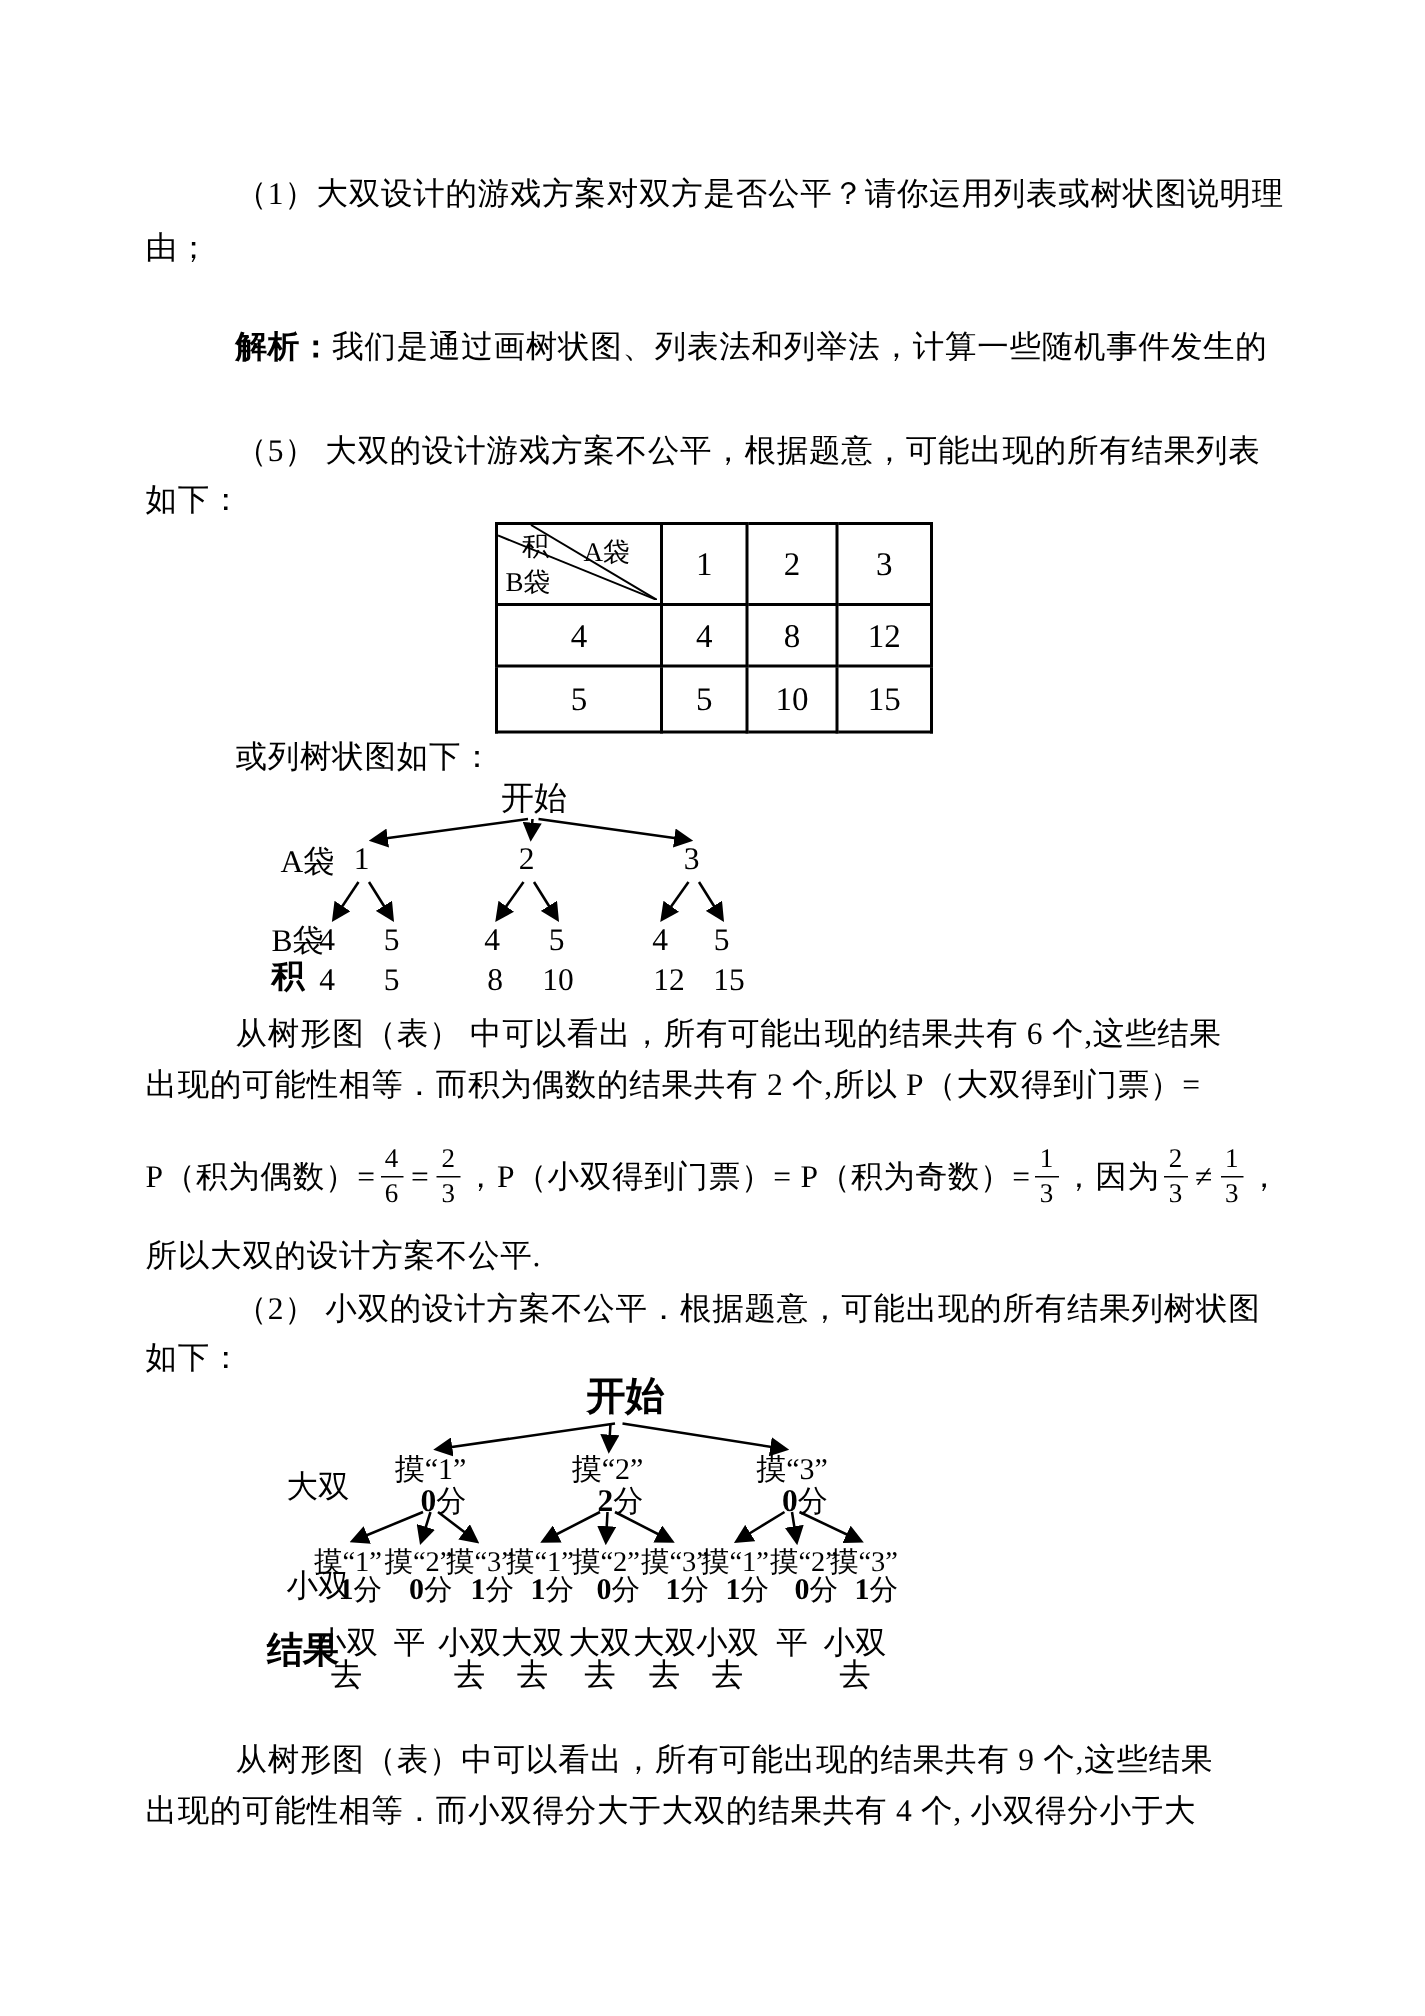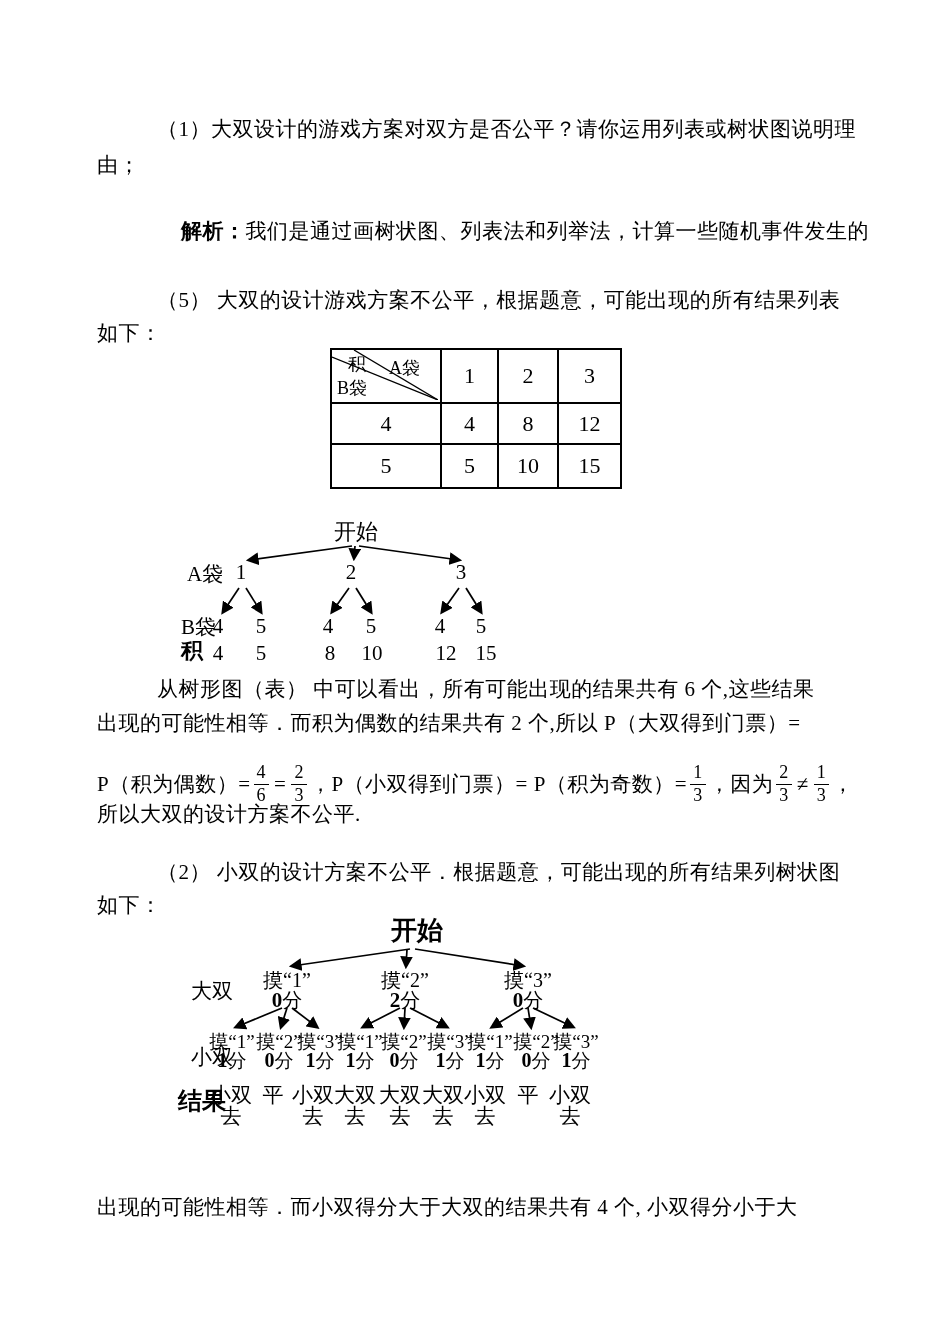--- a/index.html
+++ b/index.html
@@ -8,21 +8,21 @@
     position:relative; width:950px; height:1344px; background:#ffffff;
     font-family:"Liberation Serif","DejaVu Serif",serif; color:#000;
     overflow:hidden;
   }
   .ln {
     position:absolute; left:97px; width:760px;
     font-size:21px; line-height:30px; white-space:nowrap;
     letter-spacing:0.5px;
   }
   .ln.indent { padding-left:60px; }
-  .ln b { font-weight:bold;margin-left:24px; }
+  .ln b { font-weight:bold; }
   svg.arrows { position:absolute; left:0; top:0; pointer-events:none; }
 
   
   .prod-table { position:absolute; left:330px; top:348px; border-collapse:collapse; }
   .prod-table td {
     border:2px solid #000; text-align:center; vertical-align:middle;
     font-size:22px; padding:0;
   }
   .prod-table td.hd { width:110px; height:54px; position:relative; }
   .prod-table td.c1 { width:57px; }
@@ -36,21 +36,21 @@
   .diag-bottom { left:5px;  top:29px; }
   .hd svg { position:absolute; left:0; top:0; }
 
   
   .tn { position:absolute; transform:translateX(-50%); font-size:21px; line-height:22px; white-space:nowrap; text-align:center; }
   .tl { position:absolute; font-size:21px; line-height:22px; white-space:nowrap; }
   .t1-root { font-size:22px; }
   .t1-prod { font-weight:bold; font-size:22px; }
   .t2-root { font-size:26px; font-weight:bold; }
   .t2-node { font-size:20px; line-height:20px; }
-  .t2-node .score, .t2-leaf .score { display:block; }
+  .t2-node .score, .t2-leaf .score { display:block;text-align:right; }
   .t2-node .score b { font-size:21px; }
   .t2-leaf { font-size:19px; line-height:19px; }
   .t2-leaf .score b { font-size:20px; }
   .t2-result-label { font-weight:bold; font-size:24px;text-align:right; }
   .t2-res { font-size:21px; line-height:21px; }
   .t2-res .go { display:block; }
 
   
   .formula {
     position:absolute; left:97px; top:755px; width:800px; height:58px;
@@ -97,20 +97,21 @@
     </tr>
     <tr class="r3">
       <td>5</td>
       <td>5</td>
       <td>10</td>
       <td>15</td>
     </tr>
   </tbody>
     </table>
 
+  <div class="ln indent" style="top:489px">或列树状图如下：</div>
 
   <svg class="arrows" width="950" height="1344" viewBox="0 0 950 1344">
     <defs>
       <marker id="ah" viewBox="0 0 10 10" refX="7.5" refY="5" markerWidth="7.5" markerHeight="7.5" orient="auto-start-reverse">
         <path d="M0,0 L10,5 L0,10 z" fill="#000"></path>
       </marker>
     </defs>
     <g stroke="#000" stroke-width="1.7" marker-end="url(#ah)">
 
       <line x1="352" y1="546" x2="249" y2="560"></line>
@@ -187,21 +188,21 @@
         <span class="den">3</span>
       </span>
     <span class="op">≠</span>
     <span class="frac">
         <span class="num">1</span>
         <span class="den">3</span>
       </span>
     <span>，</span>
   </div>
 
-  <div class="ln" style="top:799px">所以大双的设计方案不公平.</div>
+  <div class="ln" style="top:822px">所以大双的设计方案不公平.</div>
   <div class="ln indent" style="top:857px">（2） 小双的设计方案不公平．根据题意，可能出现的所有结果列树状图</div>
   <div class="ln" style="top:890px">如下：</div>
 
   <div>
     <span class="tn t2-root" style="left:417px; top:920px">开始</span>
     <span class="tl" style="left:191px; top:980px">大双</span>
 
     <span class="tn t2-node" style="left:287px; top:970px"><span>摸“1”</span><span class="score"><b>0</b><span>分</span></span></span>
     <span class="tn t2-node" style="left:405px; top:970px"><span>摸“2”</span><span class="score"><b>2</b><span>分</span></span></span>
     <span class="tn t2-node" style="left:528px; top:970px"><span>摸“3”</span><span class="score"><b>0</b><span>分</span></span></span>
@@ -224,15 +225,16 @@
     <span class="tn t2-res" style="left:273px; top:1085px"><span>平</span><span class="go"></span></span>
     <span class="tn t2-res" style="left:313px; top:1085px"><span>小双</span><span class="go">去</span></span>
     <span class="tn t2-res" style="left:355px; top:1085px"><span>大双</span><span class="go">去</span></span>
     <span class="tn t2-res" style="left:400px; top:1085px"><span>大双</span><span class="go">去</span></span>
     <span class="tn t2-res" style="left:443px; top:1085px"><span>大双</span><span class="go">去</span></span>
     <span class="tn t2-res" style="left:485px; top:1085px"><span>小双</span><span class="go">去</span></span>
     <span class="tn t2-res" style="left:528px; top:1085px"><span>平</span><span class="go"></span></span>
     <span class="tn t2-res" style="left:570px; top:1085px"><span>小双</span><span class="go">去</span></span>
   </div>
 
+  <div class="ln indent" style="top:1158px">从树形图（表）中可以看出，所有可能出现的结果共有 9 个,这些结果</div>
   <div class="ln" style="top:1192px">出现的可能性相等．而小双得分大于大双的结果共有 4 个, 小双得分小于大</div>
 
 </div>
 
 </body></html>

